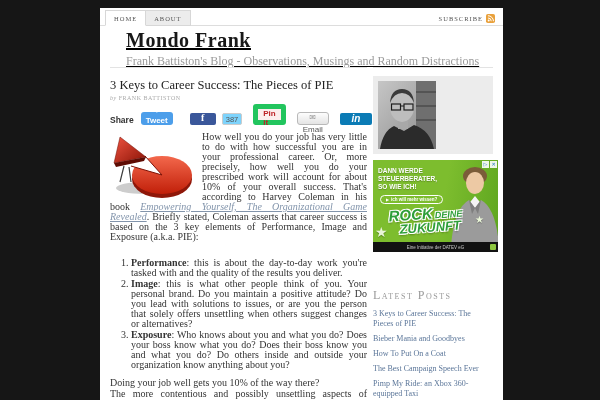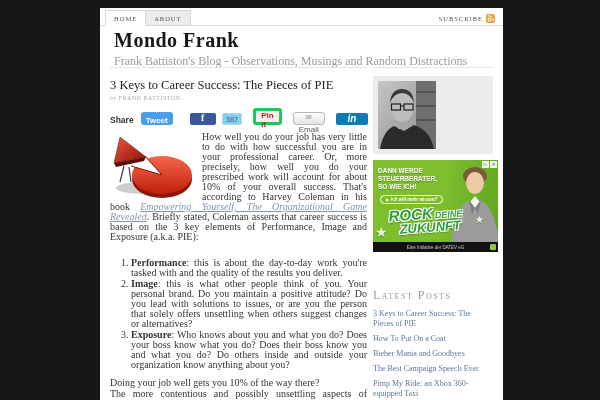--- a/index.html
+++ b/index.html
@@ -10,21 +10,21 @@
   .nav{position:absolute;top:0;left:0;right:0;height:17px;border-bottom:1px solid #ddd;}
   .tabs{position:absolute;left:5px;top:2px;display:flex;}
   .tab{display:inline-block;font-size:6.5px;letter-spacing:1px;color:#555;background:#ececec;
     border:1px solid #d7d7d7;padding:4px 8px 3px;margin-right:-1px;cursor:pointer;}
   .tab.active{background:#fff;border-bottom:1px solid #fff;position:relative;z-index:2;}
   .subscribe{position:absolute;right:8px;top:6px;display:flex;align-items:center;gap:3px;
     font-size:6.5px;letter-spacing:1px;color:#555;cursor:pointer;}
   .rss{width:9px;height:9px;display:inline-block;}
 
   
-  .masthead{position:absolute;left:14px;top:21px;}
+  .masthead{position:absolute;left:26px;top:21px;text-decoration:underline;}
   .site-title{margin:0;font-size:20px;font-weight:bold;color:#181818;letter-spacing:.5px;}
   .tagline{margin-top:2px;font-size:12px;color:#9b9b9b;}
 
   
   .content{position:absolute;left:10px;top:59px;width:257px;border-top:1px solid #e3e3e3;padding-top:7px;}
   .sidebar{position:absolute;left:273px;top:59px;width:120px;border-top:1px solid #e3e3e3;padding-top:8px;}
 
   
   .post-title{margin:3px 0 2px;font-size:12.5px;font-weight:normal;color:#222;}
   .byline{font-size:6px;color:#aaa;letter-spacing:.5px;margin-bottom:9px;}
@@ -32,21 +32,21 @@
   .share-row{display:flex;align-items:flex-end;gap:5px;height:15px;margin-bottom:7px;
     font-family:"Liberation Sans","DejaVu Sans",sans-serif;}
   .share-label{font-size:8.5px;font-weight:bold;color:#333;margin-right:2px;}
   .btn{display:inline-flex;align-items:center;gap:3px;height:13px;border-radius:3px;
     font-size:8px;font-weight:bold;padding:0 5px;cursor:pointer;flex-direction:column;}
   .btn-tweet{background:#4c9eea;color:#fff;margin-right:12px;}
   .btn-fb{background:#3a579a;color:#fff;border-radius:2px;height:12px;}
   .fb-f{font-family:"Liberation Serif",serif;font-size:10px;line-height:10px;}
   .count{display:inline-flex;align-items:center;height:10px;border:1px solid #ccc;border-radius:2px;
     background:#7dd3fc;color:#555;font-size:7.5px;font-weight:normal;padding:0 3px;margin-left:1px;}
-  .btn-pin{background:#fceded;border:3px solid #22c55e;color:#bd2126;height:11px;margin-left:6px;}
+  .btn-pin{background:#fceded;border:5px solid #22c55e;color:#bd2126;height:11px;margin-left:6px;}
   .btn-email{background:linear-gradient(#fdfdfd,#e4e4e4);border:1px solid #b9b9b9;color:#555;
     height:11px;font-weight:normal;margin-left:6px;}
   .env{color:#999;font-size:8px;}
   .btn-li{background:#0b7bb5;color:#fff;border-radius:2px;height:12px;margin-left:6px;}
   .li-in{font-weight:bold;font-size:10px;font-style:italic;}
 
   .article{font-size:10px;line-height:10px;color:#333;text-align:justify;}
   .article p{margin:0 0 8px;}
   .article a{color:#8294ab;font-style:italic;text-decoration:underline;cursor:pointer;}
   .article ol{margin:16px 0 8px 21px;padding:0;}
@@ -237,20 +237,20 @@
       </div>
       <div class="ad-footer">
         <span>Eine Initiative der DATEV eG</span>
       </div>
       <span class="datev-logo"></span>
     </div>
 
     <div class="latest">
       <h3 class="latest-title">Latest Posts</h3>
       <a>3 Keys to Career Success: The Pieces of PIE</a>
+      <a>Bieber Mania and Goodbyes</a>
       <a>How To Put On a Coat</a>
-      <a>Bieber Mania and Goodbyes</a>
       <a>The Best Campaign Speech Ever</a>
       <a>Pimp My Ride: an Xbox 360-equipped Taxi</a>
     </div>
   </div>
 
 </div>
 
 </body></html>

